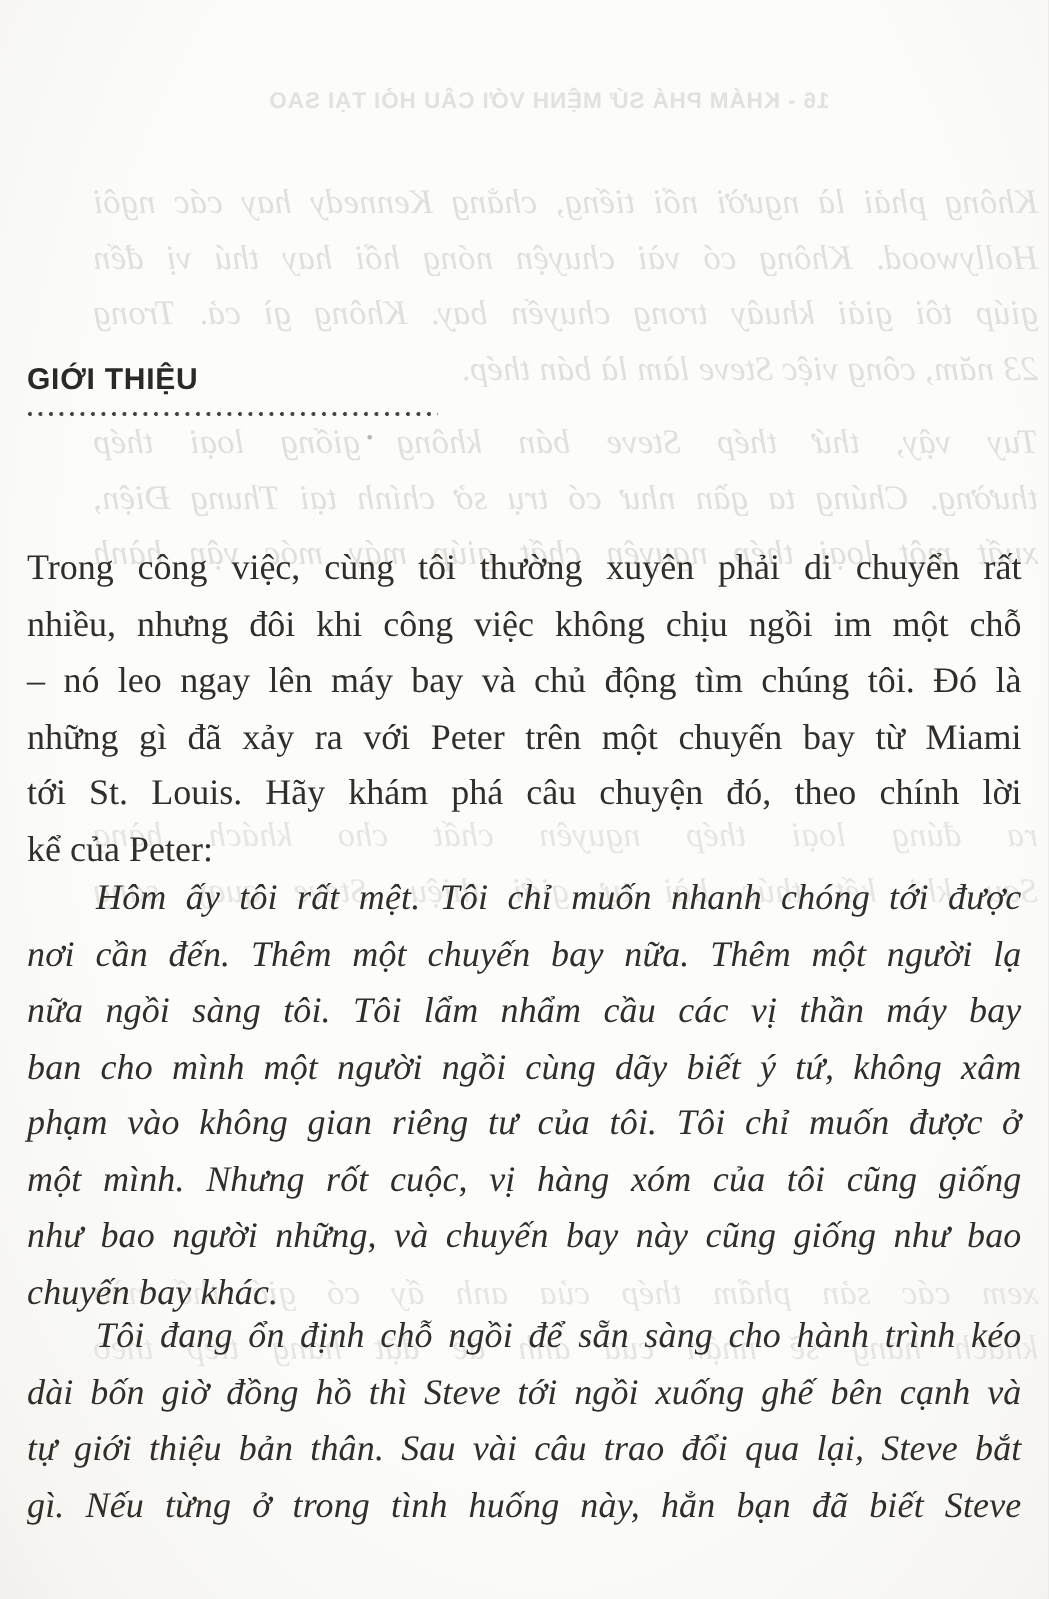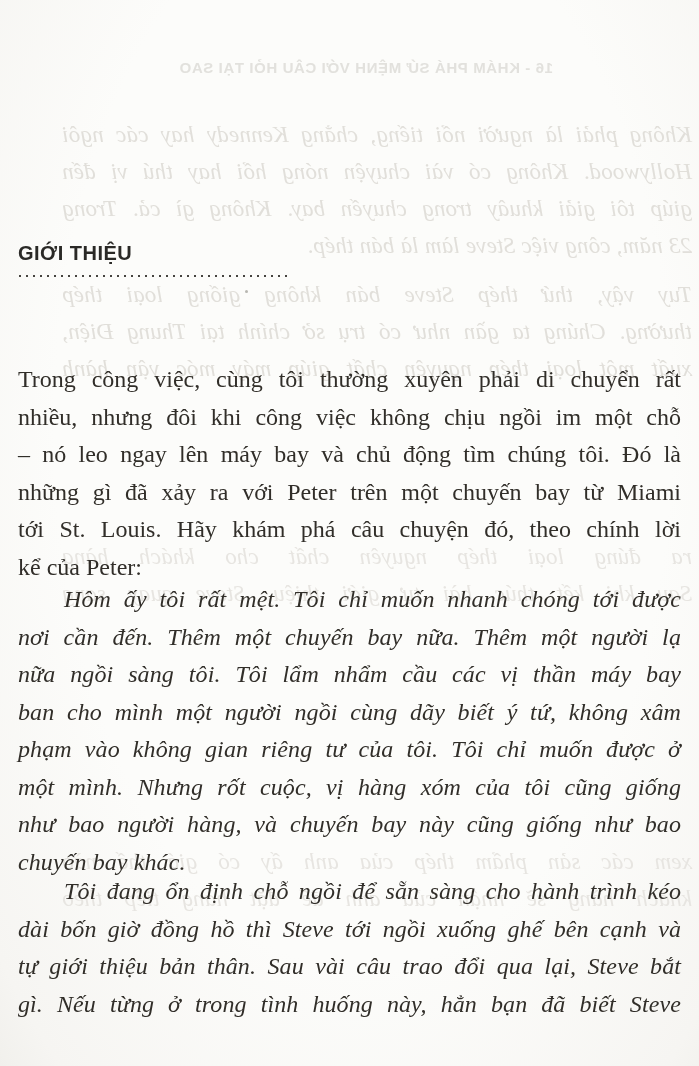--- a/index.html
+++ b/index.html
@@ -125,21 +125,21 @@
       <span class="bline last">kể của Peter:</span>
     </div>
 
     <div class="para italic" id="para-2">
       <span class="bline indent">Hôm ấy tôi rất mệt. Tôi chỉ muốn nhanh chóng tới được</span>
       <span class="bline">nơi cần đến. Thêm một chuyến bay nữa. Thêm một người lạ</span>
       <span class="bline">nữa ngồi sàng tôi. Tôi lẩm nhẩm cầu các vị thần máy bay</span>
       <span class="bline">ban cho mình một người ngồi cùng dãy biết ý tứ, không xâm</span>
       <span class="bline">phạm vào không gian riêng tư của tôi. Tôi chỉ muốn được ở</span>
       <span class="bline">một mình. Nhưng rốt cuộc, vị hàng xóm của tôi cũng giống</span>
-      <span class="bline">như bao người hàng, và chuyến bay này cũng giống như bao</span>
+      <span class="bline">như bao người những, và chuyến bay này cũng giống như bao</span>
       <span class="bline last">chuyến bay khác.</span>
     </div>
 
     <div class="para italic" id="para-3">
       <span class="bline indent">Tôi đang ổn định chỗ ngồi để sẵn sàng cho hành trình kéo</span>
       <span class="bline">dài bốn giờ đồng hồ thì Steve tới ngồi xuống ghế bên cạnh và</span>
       <span class="bline">tự giới thiệu bản thân. Sau vài câu trao đổi qua lại, Steve bắt</span>
       <span class="bline">gì. Nếu từng ở trong tình huống này, hẳn bạn đã biết Steve</span>
     </div>
 

